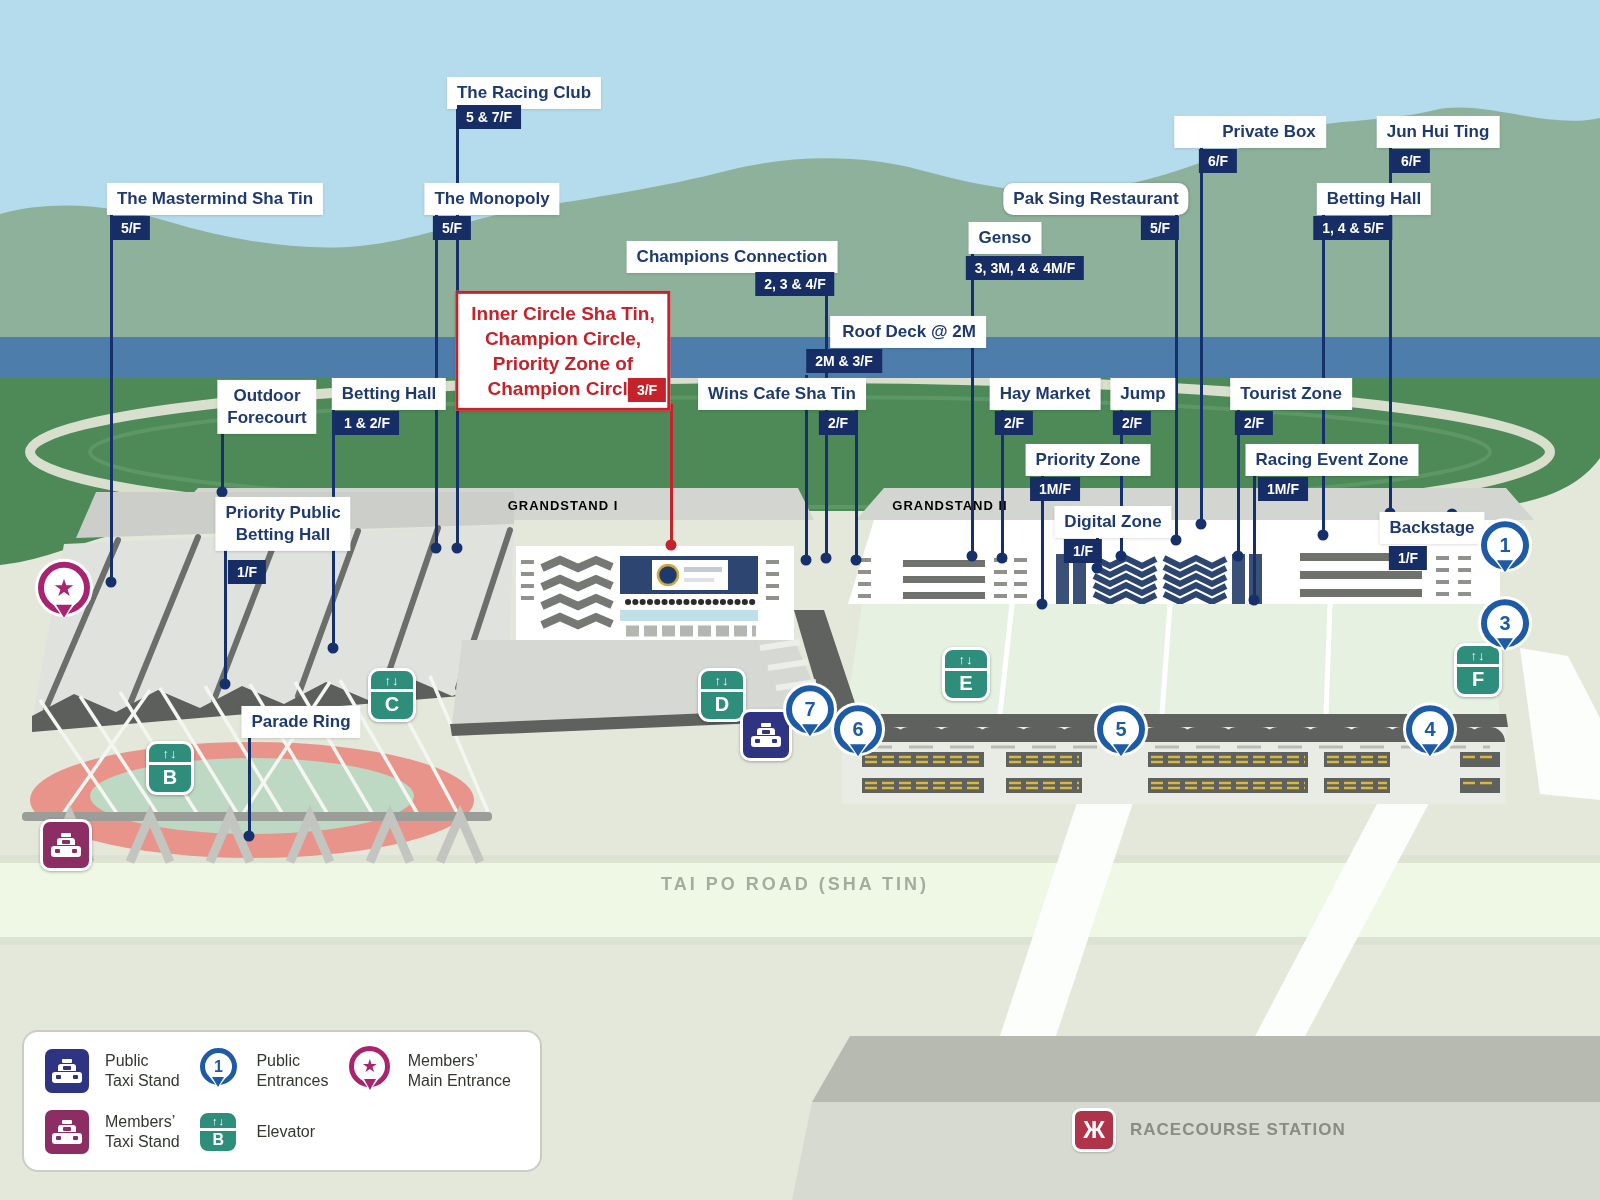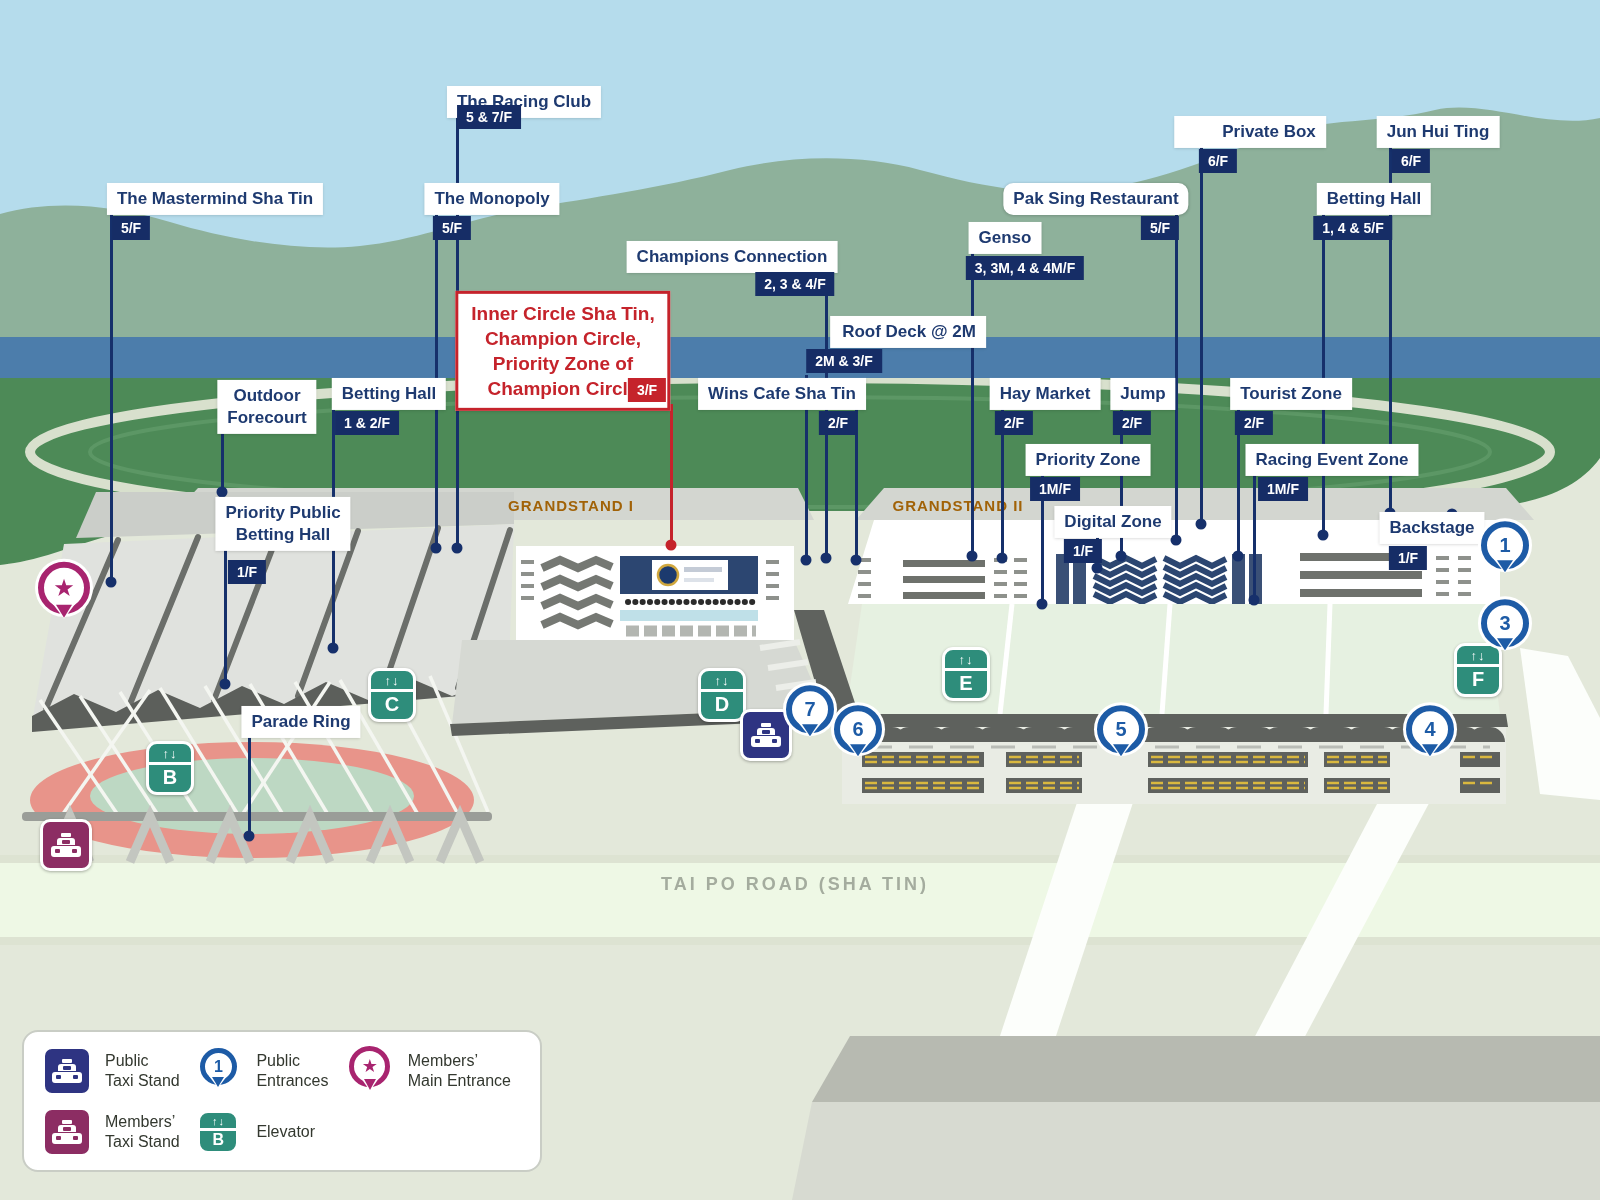--- a/index.html
+++ b/index.html
@@ -61,22 +61,22 @@
   .car-body{width:30px;height:11px;background:#fff;border-radius:3px;position:relative;margin-top:1px;}
   .car-body::before,.car-body::after{content:"";position:absolute;top:3px;width:5px;height:4px;background:var(--mk);border-radius:1px;}
   .car-body::before{left:4px}.car-body::after{right:4px}
 
   
   .mtr-badge{width:38px;height:38px;border-radius:9px;background:#b03449;border:3px solid #fff;color:#fff;
     display:flex;align-items:center;justify-content:center;box-shadow:0 1px 2px rgba(0,0,0,.2);}
   .mtr-badge::before{content:"\0416";font-size:24px;font-weight:bold;line-height:1;}
 
   
-  .gs-label{position:absolute;transform:translate(-50%,-50%);color:#a16207;font-weight:bold;font-size:15px;
-    letter-spacing:1px;white-space:nowrap;z-index:3;margin-left:8px;}
+  .gs-label{position:absolute;transform:translate(-50%,-50%);color:#000000;font-weight:bold;font-size:13px;
+    letter-spacing:1px;white-space:nowrap;z-index:3;}
   .road-label{position:absolute;left:795px;top:884px;transform:translate(-50%,-50%);color:#a4ac9e;font-weight:bold;
     font-size:18px;letter-spacing:3px;white-space:nowrap;z-index:3;}
   .station{position:absolute;left:1072px;top:1130px;display:flex;align-items:center;gap:14px;
     transform:translate(0,-50%);z-index:3;}
   .station-label{color:#878c84;font-weight:bold;font-size:17px;letter-spacing:1px;white-space:nowrap;}
 
   
   .legend{position:absolute;left:22px;top:1030px;width:520px;height:142px;background:#fff;
     border:2px solid #c9cdc5;border-radius:16px;display:grid;grid-template-columns:1fr 1fr 1.25fr;
     grid-auto-rows:1fr;padding:8px 6px 8px 18px;box-sizing:border-box;z-index:9;}
@@ -287,21 +287,21 @@
       <line x1="760" y1="648" x2="800" y2="642"></line>
         <line x1="768" y1="668" x2="808" y2="662"></line>
       <line x1="776" y1="688" x2="816" y2="682"></line>
         <line x1="784" y1="706" x2="822" y2="700"></line>
     </g>
   </svg>
 
   <div id="overlay">
       <div class="lead-line" style="left: 455.5px; top: 100px; height: 448px;"></div>
       <div class="lead-dot" style="left: 457px; top: 548px;"></div>
-      <div class="map-label" style="left: 524px; top: 102px;">The Racing Club</div>
+      <div class="map-label" style="left: 524px; top: 93px;">The Racing Club</div>
       <div class="floor-tag" style="left: 489px; top: 117px;">5 &amp; 7/F</div>
       <div class="lead-line" style="left: 109.5px; top: 212px; height: 370px;"></div>
       <div class="lead-dot" style="left: 111px; top: 582px;"></div>
       <div class="map-label" style="left: 215px; top: 199px;">The Mastermind Sha Tin</div>
       <div class="floor-tag" style="left: 131px; top: 228px;">5/F</div>
       <div class="lead-line" style="left: 434.5px; top: 212px; height: 336px;"></div>
       <div class="lead-dot" style="left: 436px; top: 548px;"></div>
       <div class="map-label" style="left: 492px; top: 199px;">The Monopoly</div>
       <div class="floor-tag" style="left: 452px; top: 228px;">5/F</div>
       <div class="lead-line" style="left: 824.5px; top: 270px; height: 288px;"></div>
@@ -437,20 +437,24 @@
       </div>
       <div class="taxi-marker members" style="left: 66px; top: 845px;">
         <div class="car-sign"></div>
         <div class="car-roof"></div>
         <div class="car-body"></div>
       </div>
     </div>
 
   <div class="road-label">TAI PO ROAD (SHA TIN)</div>
 
+  <div class="station">
+    <div class="mtr-badge"></div>
+    <div class="station-label">RACECOURSE STATION</div>
+  </div>
 
   <div class="legend" id="legend">
       <div class="legend-item">
         <div class="legend-icon">
           <div class="taxi-marker public">
             <div class="car-sign"></div>
             <div class="car-roof"></div>
             <div class="car-body"></div>
           </div>
         </div>

